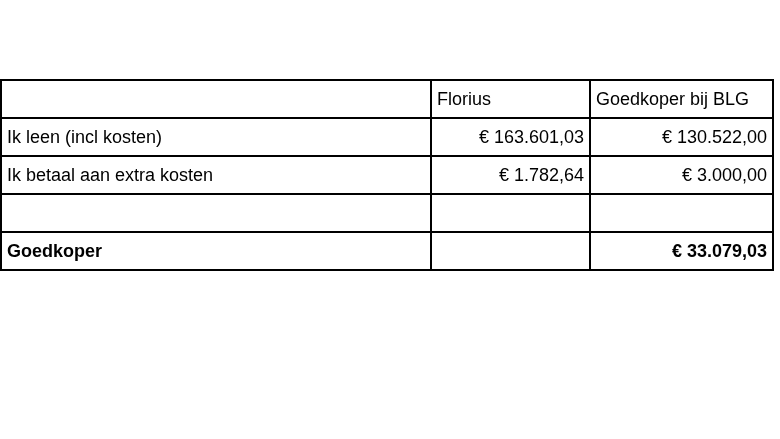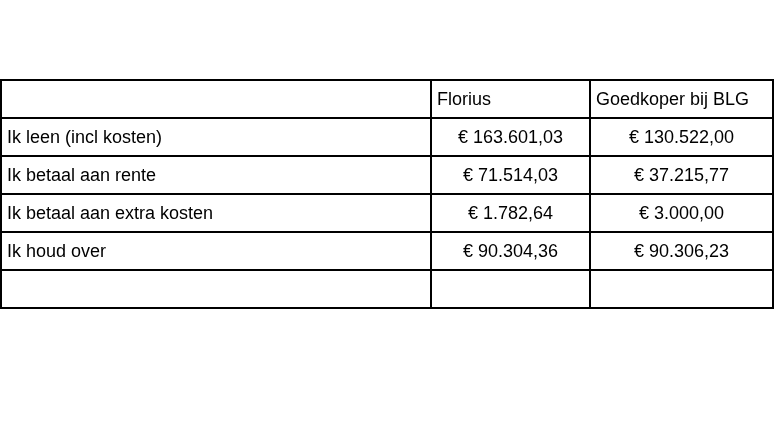--- a/index.html
+++ b/index.html
@@ -37,21 +37,21 @@
     padding: 0 5px;
     vertical-align: middle;
     font-weight: normal;
     overflow: hidden;
     white-space: nowrap;
   }
   td.cell-label, th.cell-header {
     text-align: left;
   }
   td.cell-amount {
-    text-align: center;
+    text-align: right;
     margin-top: 23px;
   }
   tr.row-total td {
     font-weight: bold;
   }
 </style>
 </head>
 <body>
 
 <div class="table-wrap">
@@ -66,34 +66,29 @@
         <th class="cell-header"></th>
         <th class="cell-header">Florius</th>
         <th class="cell-header">Goedkoper bij BLG</th>
       </tr>
       <tr>
         <td class="cell-label">Ik leen (incl kosten)</td>
         <td class="cell-amount">€ 163.601,03</td>
         <td class="cell-amount">€ 130.522,00</td>
       </tr>
       <tr>
-        <td class="cell-label">Ik betaal aan rente</td>
-        <td class="cell-amount">€ 71.514,03</td>
-        <td class="cell-amount">€ 37.215,77</td>
-      </tr>
-      <tr>
         <td class="cell-label">Ik betaal aan extra kosten</td>
         <td class="cell-amount">€ 1.782,64</td>
         <td class="cell-amount">€ 3.000,00</td>
-      </tr>
-      <tr>
-        <td class="cell-label">Ik houd over</td>
-        <td class="cell-amount">€ 90.304,36</td>
-        <td class="cell-amount">€ 90.306,23</td>
       </tr>
       <tr>
         <td class="cell-label"></td>
         <td class="cell-amount"></td>
         <td class="cell-amount"></td>
       </tr>
+      <tr class="row-total">
+        <td class="cell-label">Goedkoper</td>
+        <td class="cell-amount"></td>
+        <td class="cell-amount">€ 33.079,03</td>
+      </tr>
     </tbody>
   </table>
 </div>
 
 </body></html>

